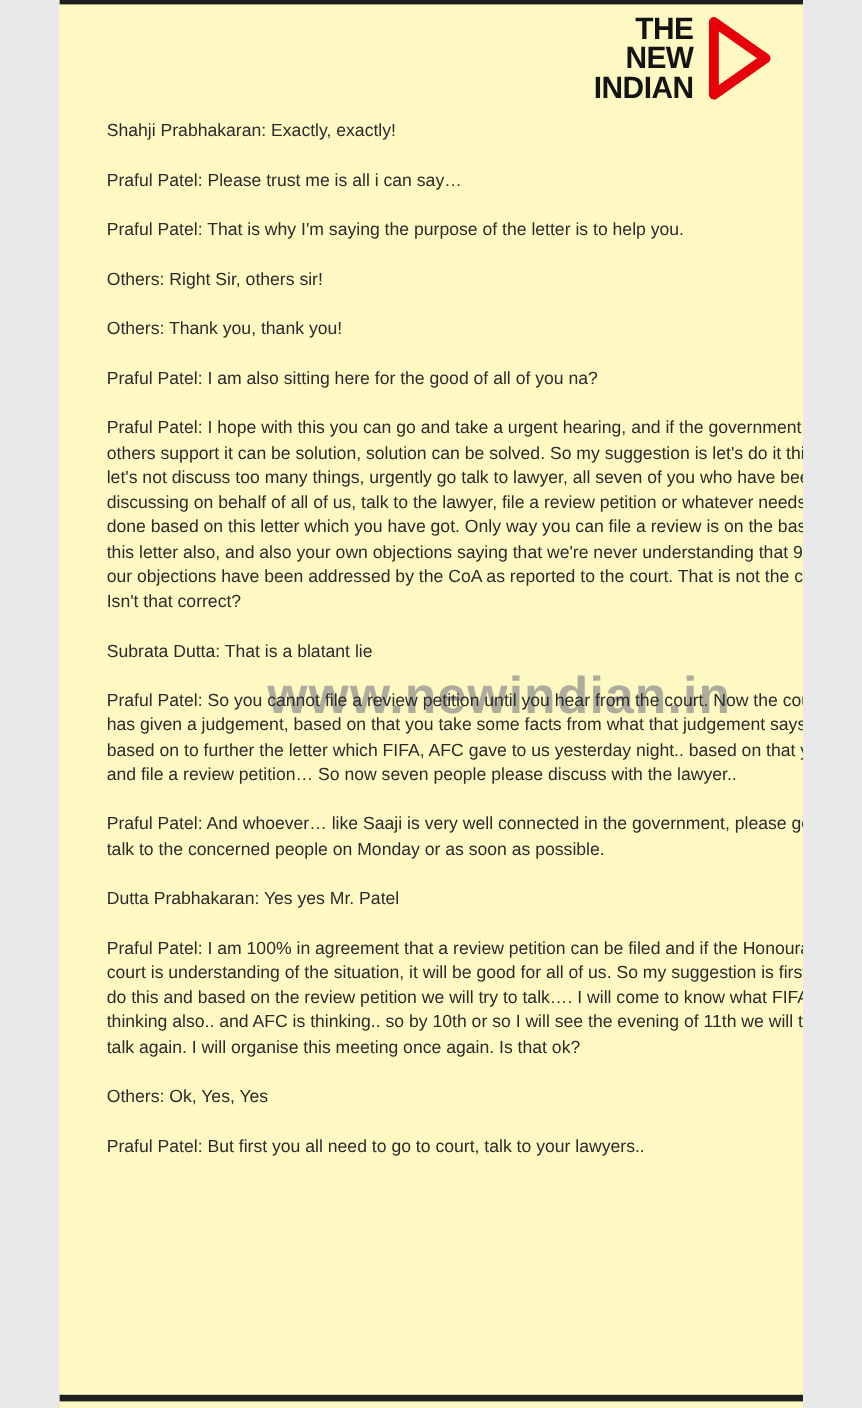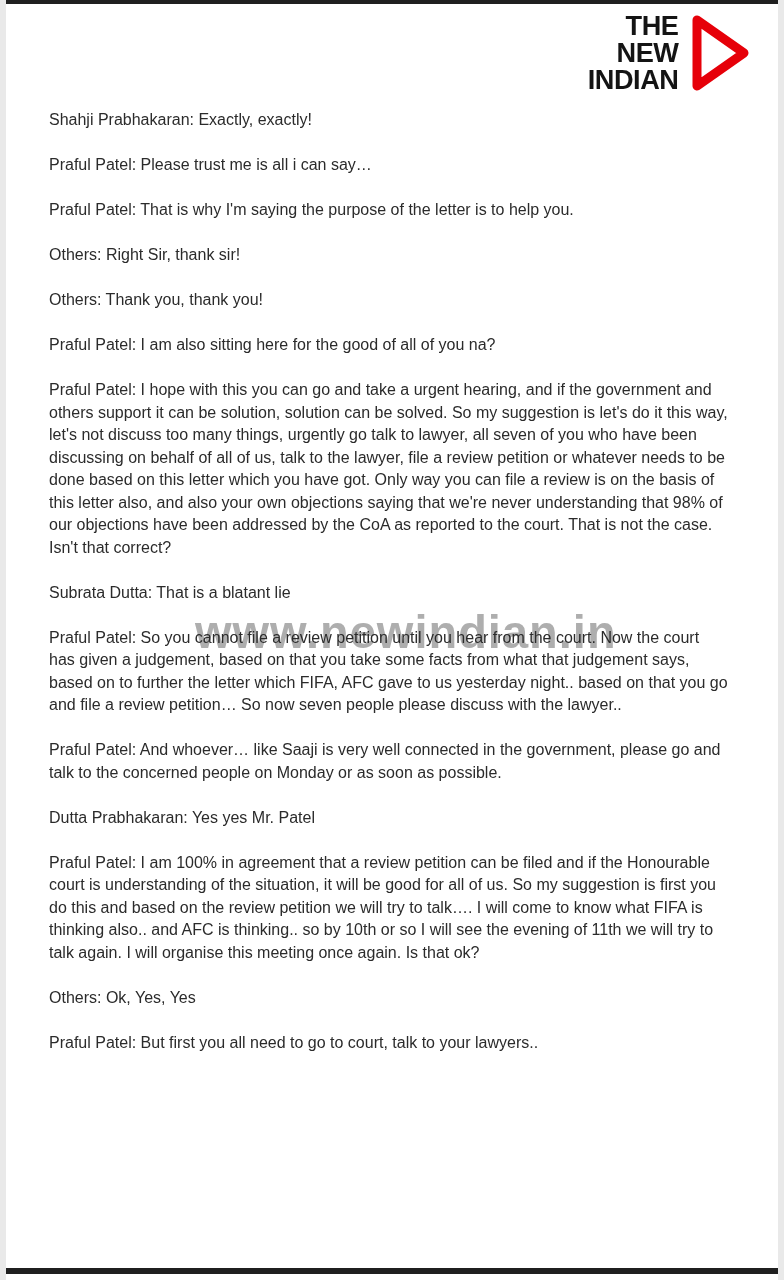--- a/index.html
+++ b/index.html
@@ -1,22 +1,22 @@
 <!DOCTYPE html>
 <html style="--bar-color: #1f1f1f; --accent: #e60009; --logo-color: #141414; --watermark-color: #8f8f8f; --text-color: #2b2b2b;"><head>
 <meta charset="utf-8">
 <style>
   * { margin: 0; padding: 0; box-sizing: border-box; }
   html, body { background: #e9e9e9; }
   .page {
     position: relative;
-    width: 772px;
+    width: 676px;
     height: 1280px;
     margin: 0 auto;
-    background: #ffffff;
+    background: #fef9c3;
     overflow: hidden;
     font-family: "Liberation Sans", "DejaVu Sans", sans-serif;
   }
   .top-bar {
     position: absolute;
     top: 0; left: 0;
     width: 100%;
     height: 4px;
     background: var(--bar-color, #1f1f1f);
   }
@@ -89,21 +89,21 @@
       <polygon points="6,7 53,40 6,73" fill="none" stroke="var(--accent, #e60009)" stroke-width="9" stroke-linejoin="round" stroke-linecap="round"></polygon>
     </svg>
   </div>
 
   <div class="watermark">www.newindian.in</div>
 
   <div class="transcript">
       <p class="para">Shahji Prabhakaran: Exactly, exactly!</p>
       <p class="para">Praful Patel: Please trust me is all i can say…</p>
       <p class="para">Praful Patel: That is why I'm saying the purpose of the letter is to help you.</p>
-      <p class="para">Others: Right Sir, thank sir!</p>
+      <p class="para">Others: Right Sir, others sir!</p>
       <p class="para">Others: Thank you, thank you!</p>
       <p class="para">Praful Patel: I am also sitting here for the good of all of you na?</p>
       <p class="para">Praful Patel: I hope with this you can go and take a urgent hearing, and if the government and others support it can be solution, solution can be solved. So my suggestion is let's do it this way, let's not discuss too many things, urgently go talk to lawyer, all seven of you who have been discussing on behalf of all of us, talk to the lawyer, file a review petition or whatever needs to be done based on this letter which you have got. Only way you can file a review is on the basis of this letter also, and also your own objections saying that we're never understanding that 98% of our objections have been addressed by the CoA as reported to the court. That is not the case. Isn't that correct?</p>
       <p class="para">Subrata Dutta: That is a blatant lie</p>
       <p class="para">Praful Patel: So you cannot file a review petition until you hear from the court. Now the court has given a judgement, based on that you take some facts from what that judgement says, based on to further the letter which FIFA, AFC gave to us yesterday night.. based on that you go and file a review petition… So now seven people please discuss with the lawyer..</p>
       <p class="para">Praful Patel: And whoever… like Saaji is very well connected in the government, please go and talk to the concerned people on Monday or as soon as possible.</p>
       <p class="para">Dutta Prabhakaran: Yes yes Mr. Patel</p>
       <p class="para">Praful Patel: I am 100% in agreement that a review petition can be filed and if the Honourable court is understanding of the situation, it will be good for all of us. So my suggestion is first you do this and based on the review petition we will try to talk…. I will come to know what FIFA is thinking also.. and AFC is thinking.. so by 10th or so I will see the evening of 11th we will try to talk again. I will organise this meeting once again. Is that ok?</p>
       <p class="para">Others: Ok, Yes, Yes</p>
       <p class="para">Praful Patel: But first you all need to go to court, talk to your lawyers..</p>

